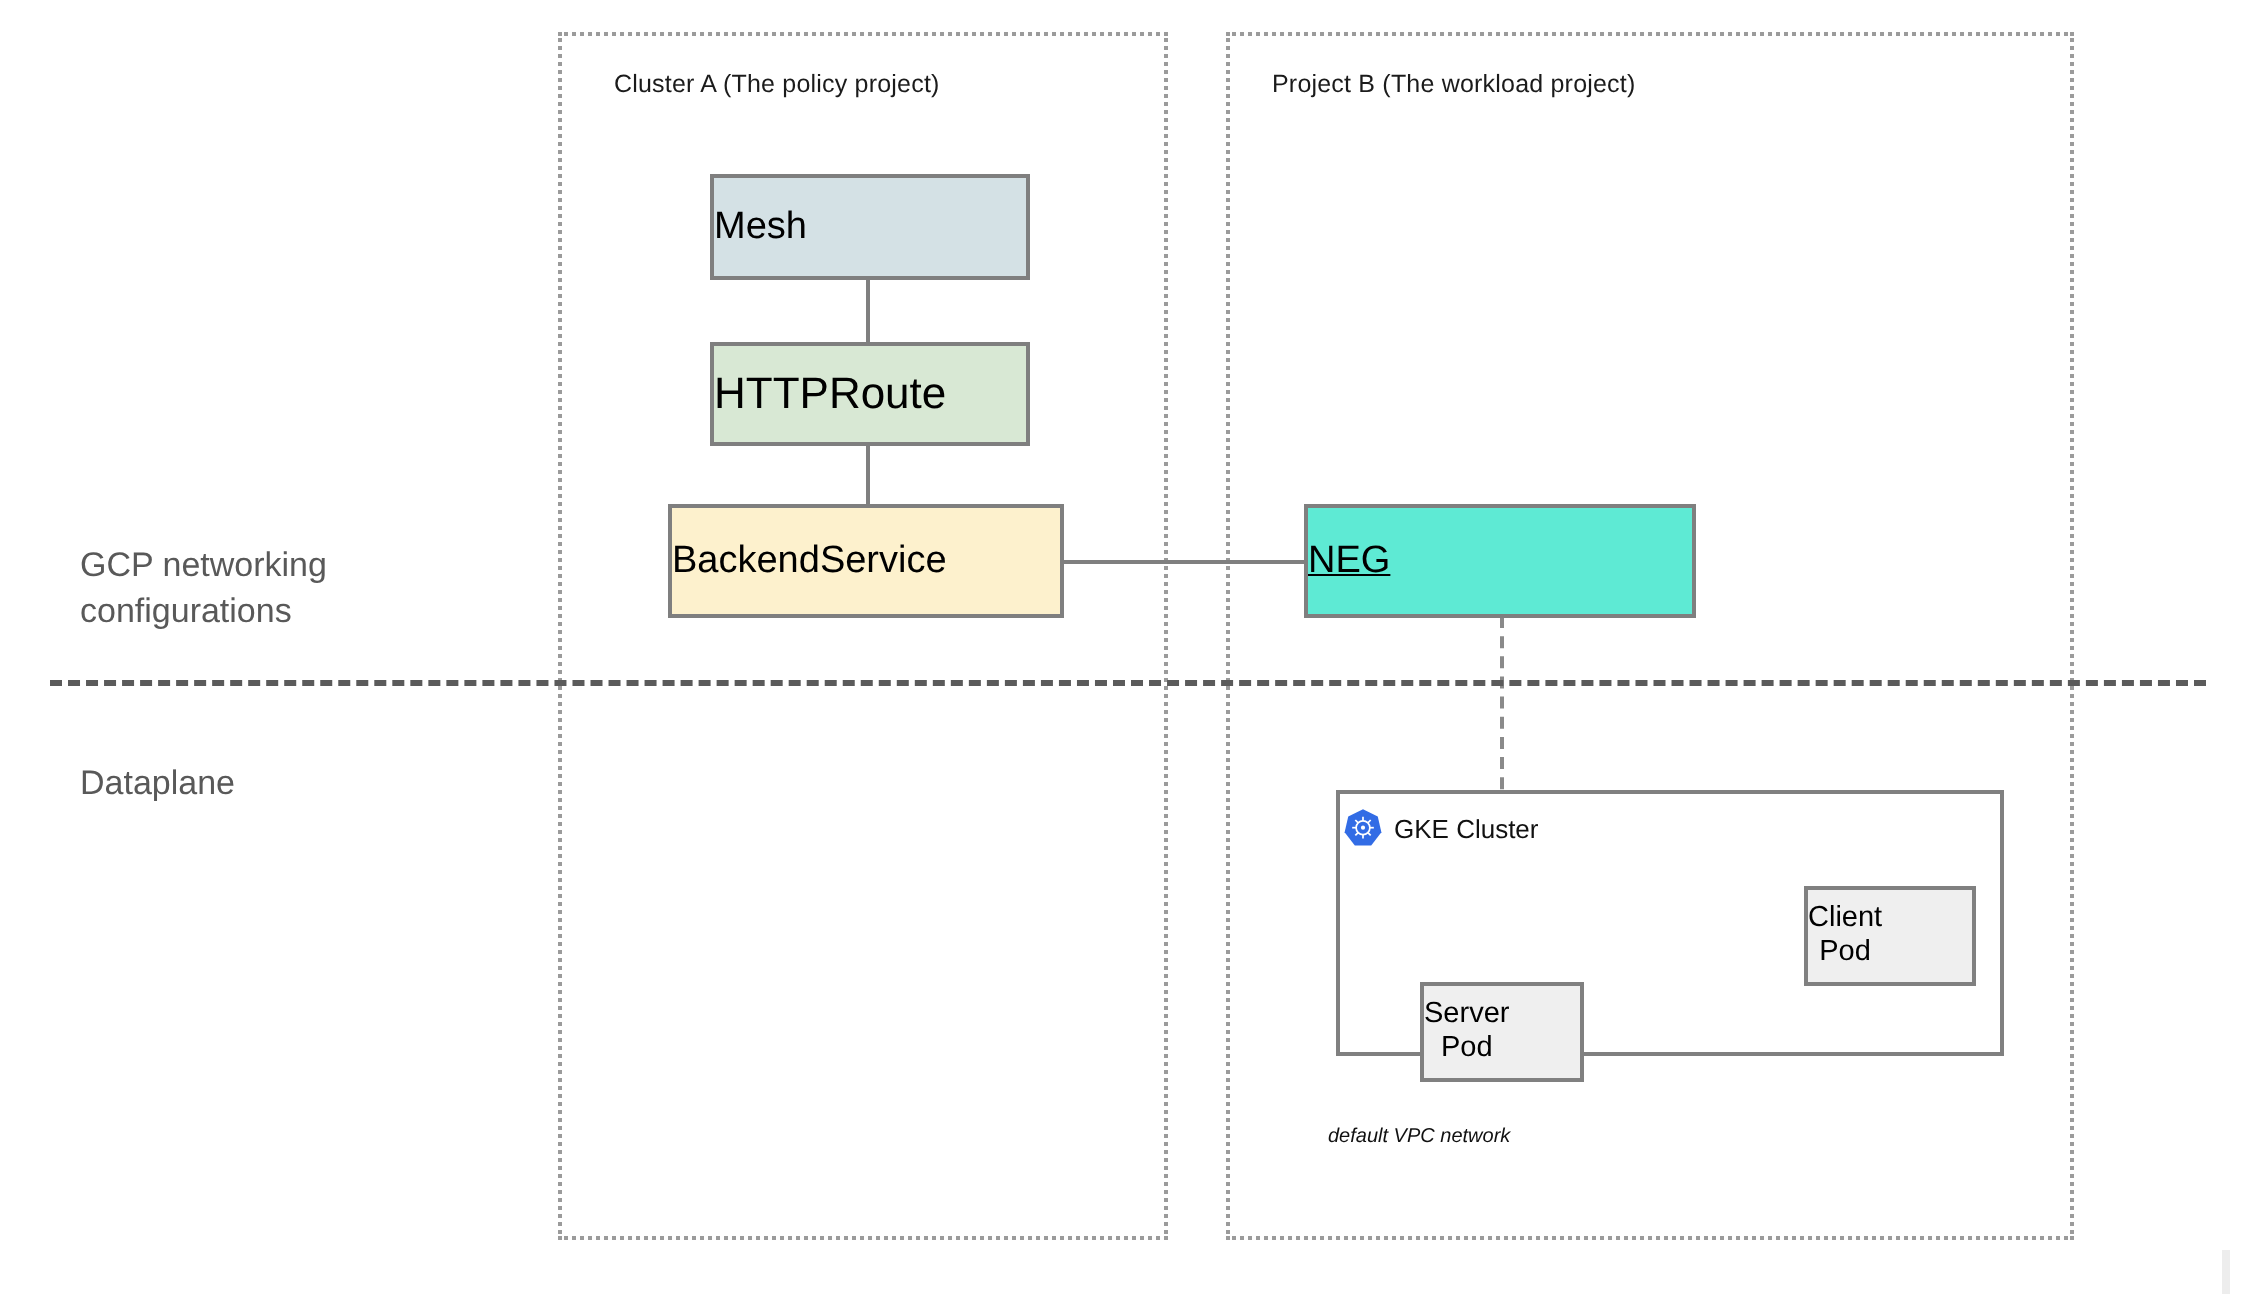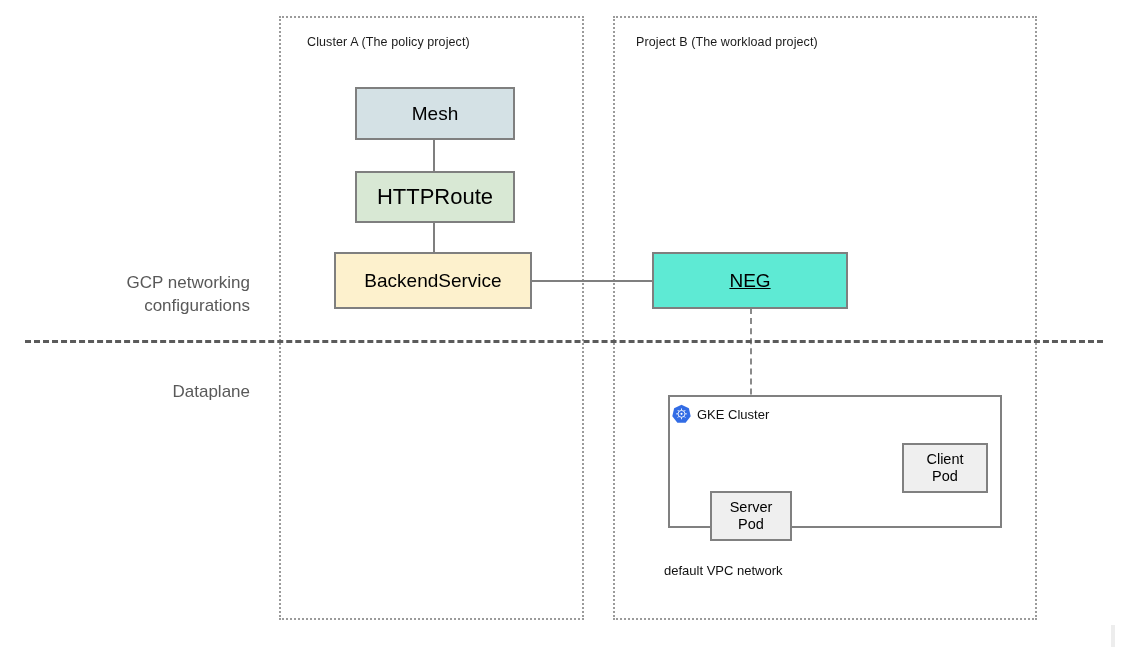--- a/index.html
+++ b/index.html
@@ -23,21 +23,21 @@
     color:#1b1b1b;
     white-space:nowrap;
     letter-spacing:.1px;
   }
 
   
   .node{
     position:absolute;
     box-sizing:border-box;
     border:2px solid #7f7f7f;
-    display:flex;align-items:center;justify-content:center;
+    display:flex;align-items:center;
     text-align:center;
     color:#000000;
     line-height:1.15;
   }
   .node.mesh{background:#d4e1e5;}
   .node.httproute{background:#d8e8d4;}
   .node.backendservice{background:#fdf1cd;}
   .node.neg{background:#5eead4;text-decoration:underline;}
   .node.pod{background:#efefef;border:2px solid #808080;font-size:14.5px;}
 
@@ -67,29 +67,29 @@
     position:absolute;
     height:0;
     border-top:3px dashed #5b5b5b;
   }
 
   
   .side-label{
     position:absolute;
     color:#595959;
     font-size:17px;
-    text-align:right;
+    text-align:left;
     line-height:1.35;
     white-space:pre-line;
   }
 
   
   .vpc-label{
     position:absolute;
-    font-size:13px;color:#111111;white-space:nowrap;
+    font-size:10px;color:#111111;white-space:nowrap;font-style:italic;
   }
 
   
   .k8s-icon{position:absolute;width:21px;height:21px;}
 
   
   .corner-tick{
     position:absolute;background:#ededed;
   }
 </style>

